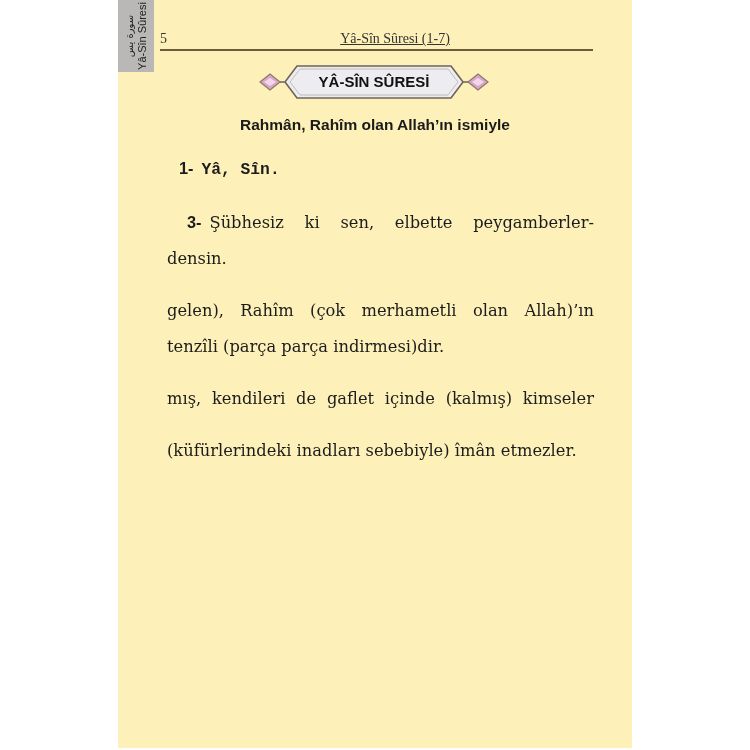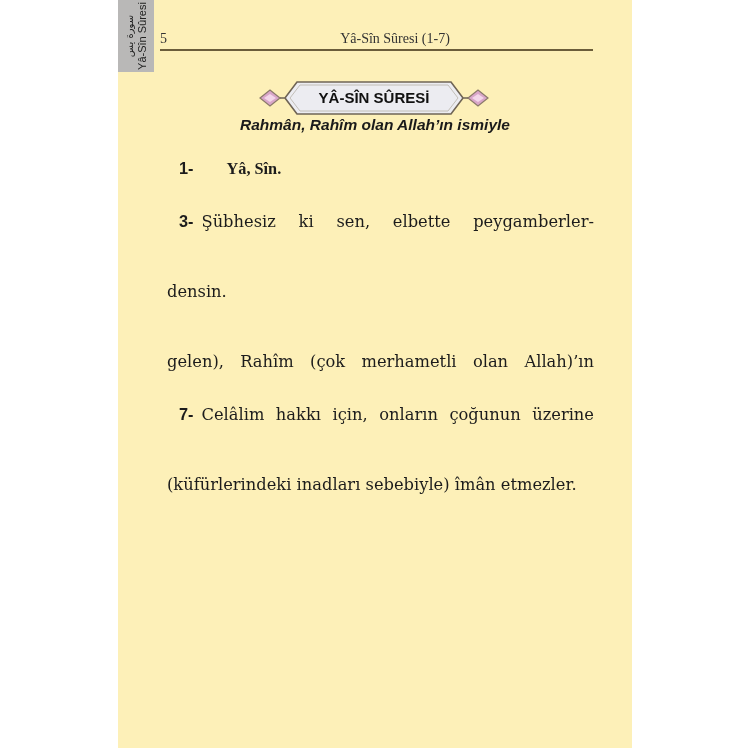--- a/index.html
+++ b/index.html
@@ -19,45 +19,45 @@
     font-family:"Liberation Sans", sans-serif; font-size:11px; color:#222;
     line-height:12px; text-align:center;
   }
   .side-tab .arabic { font-family:"DejaVu Sans", sans-serif; font-size:10px; display:block; }
   .page-num {
     position:absolute; left:160px; top:31px;
     font-family:"Liberation Serif", serif; font-size:14px; color:#333;
   }
   .running-head {
     position:absolute; left:300px; top:31px; width:190px; text-align:center;
-    font-family:"Liberation Serif", serif; font-size:14px; color:#333;
+    font-family:"Liberation Serif", serif; font-size:14px; color:#333;text-decoration:underline;
   }
   .rule { position:absolute; left:160px; top:49px; width:433px; height:2px; background:#6b5d3a; }
 
-  .banner { position:absolute; left:250px; top:79px; width:248px; height:38px; }
+  .banner { position:absolute; left:250px; top:63px; width:248px; height:38px; }
   .banner svg { position:absolute; left:0; top:0; }
   .banner-title {
     position:absolute; left:35px; top:0; width:178px; height:38px; line-height:38px;
     text-align:center; font-family:"Liberation Sans", sans-serif; font-weight:bold;
     font-size:15px; color:#111;
   }
   .basmala {
     position:absolute; left:170px; top:116px; width:410px; text-align:center;
-    font-family:"Liberation Sans", sans-serif; font-weight:bold; font-size:15.5px; color:#1a1a1a;font-style:italic;
+    font-family:"Liberation Sans", sans-serif; font-weight:bold; font-size:15.5px; color:#1a1a1a;
   }
   .verses {
     position:absolute; left:179px; top:150px; width:415px;
     font-family:"DejaVu Serif", serif; font-size:16.3px; color:#1c1c1c;
   }
   .verse { margin:0 0 16px 0; line-height:36px; text-align:justify; text-align-last:left; }
   .verse .num { font-family:"Liberation Sans", sans-serif; font-weight:bold; margin-right:8px; }
   .verse .line { display:block; }
-  .verse .line.cont { margin-left:-12px;margin-top:34px; }
-  .v1 .txt { font-weight:bold; font-family:Liberation Serif, serif;margin-left:25px; }
-  .justify-line { text-align:justify; text-align-last:justify; }
+  .verse .line.cont { margin-left:-12px; }
+  .v1 .txt { font-weight:bold; font-family:Liberation Mono, monospace; }
+  .justify-line { text-align:justify; text-align-last:justify;margin-left:8px; }
 </style>
 </head>
 <body>
 
 <div class="page"></div>
 
 <div class="side-tab">
   <div class="vtext">
     <span class="arabic">سورة يس</span>
     <span>Yâ-Sîn Sûresi</span>
@@ -85,20 +85,21 @@
 <div class="verses">
   <div class="verse v1">
     <span class="line"><span class="num">1-</span><span class="txt">Yâ, Sîn.</span></span>
   </div>
   <div class="verse">
     <span class="line justify-line"><span class="num">3-</span><span>Şübhesiz ki sen, elbette peygamberler-</span></span>
     <span class="line cont">densin.</span>
   </div>
   <div class="verse">
     <span class="line cont justify-line">gelen), Rahîm (çok merhametli olan Allah)’ın</span>
+    <span class="line cont">tenzîli (parça parça indirmesi)dir.</span>
   </div>
   <div class="verse">
+    <span class="line cont justify-line">mış, kendileri de gaflet içinde (kalmış) kimseler</span>
   </div>
   <div class="verse">
-    <span class="line justify-line"><span class="num">7-</span><span>Celâlim hakkı için, onların çoğunun üzerine</span></span>
     <span class="line cont">(küfürlerindeki inadları sebebiyle) îmân etmezler.</span>
   </div>
 </div>
 
 </body></html>

